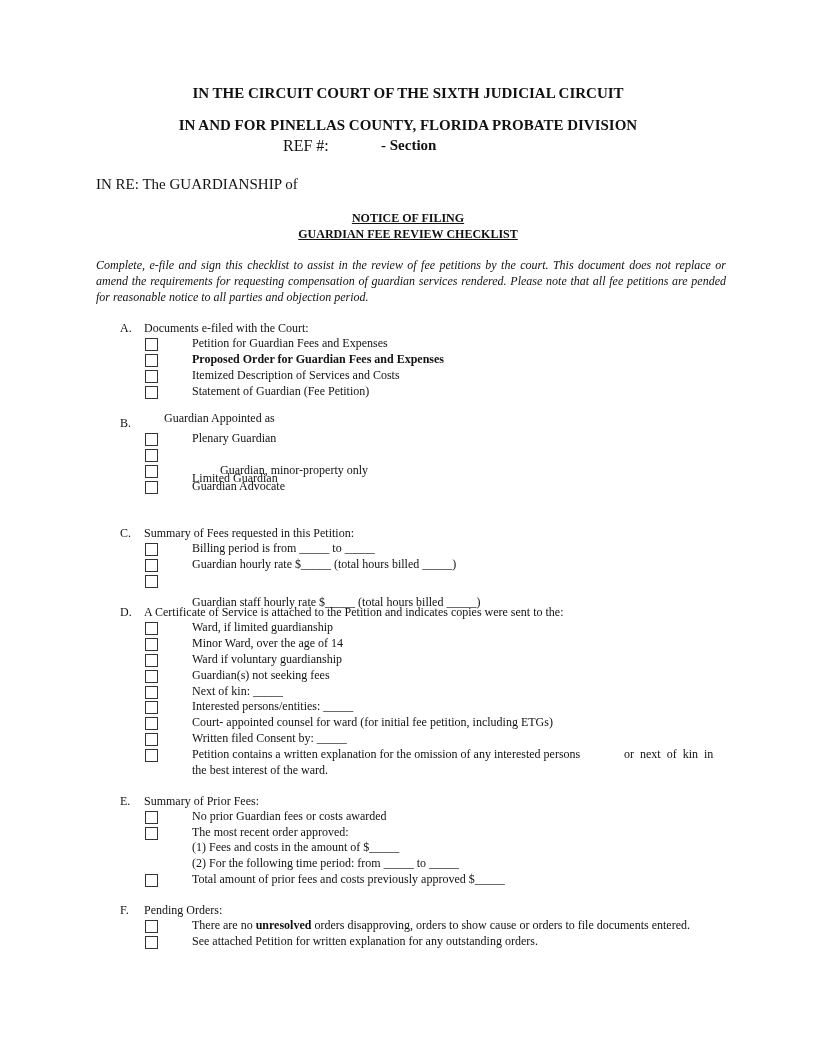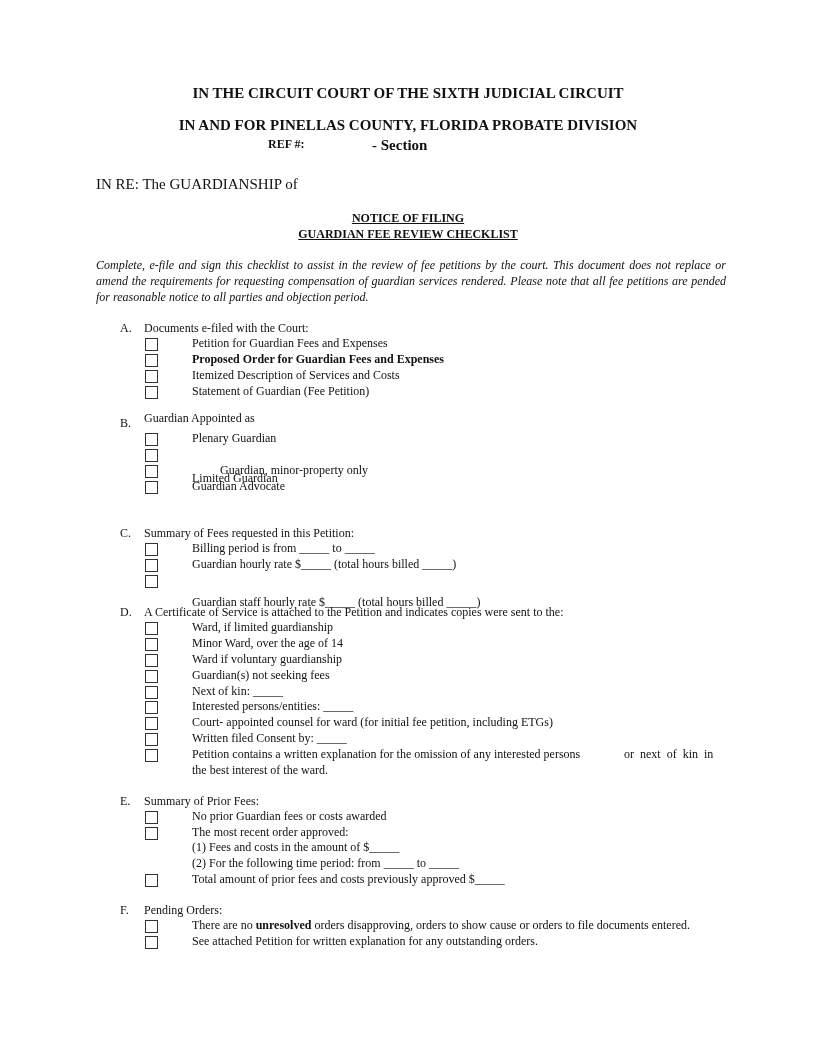--- a/index.html
+++ b/index.html
@@ -16,43 +16,43 @@
   .sec-title { font-size: 12px; left: 144px; }
   .cb { position: absolute; width: 11px; height: 11px; border: 1px solid #333; left: 145px; background: #fff; }
   .txt { position: absolute; left: 192px; font-size: 12px; white-space: nowrap; }
   .sub { position: absolute; left: 192px; font-size: 12px; white-space: nowrap; }
 </style>
 </head>
 <body>
 
 <div class="abs hdr" style="top:85px;">IN THE CIRCUIT COURT OF THE SIXTH JUDICIAL CIRCUIT</div>
 <div class="abs hdr" style="top:117px;">IN AND FOR PINELLAS COUNTY, FLORIDA PROBATE DIVISION</div>
-<div class="abs" style="top:137px; left:268px; font-weight:bold; font-size:12px;">REF #:</div>
-<div class="abs" style="top:137px; left:372px; font-weight:bold; font-size:15px;">- Section</div>
+<div class="abs" style="top:137px; left:283px; font-weight:normal; font-size:16px;">REF #:</div>
+<div class="abs" style="top:137px; left:381px; font-weight:bold; font-size:15px;">- Section</div>
 
 <div class="abs inre" style="top:176px; left:96px;">IN RE:  The GUARDIANSHIP of</div>
 
 <div class="abs title" style="top:211px;">NOTICE OF FILING</div>
 <div class="abs title" style="top:227px;">GUARDIAN FEE REVIEW CHECKLIST</div>
 
 <div class="abs intro" style="top:257px;">Complete, e-file and sign this checklist to assist in the review of fee petitions by the court.  This document does not replace or amend the requirements for requesting compensation of guardian services rendered.  Please note that all fee petitions are pended for reasonable notice to all parties and objection period.</div>
 
 <div class="abs sec-letter" style="top:321px;">A.</div>
 <div class="abs sec-title" style="top:321px;">Documents e-filed with the Court:</div>
 <div class="cb" style="top:338px;"></div>
 <div class="txt" style="top:336px;">Petition for Guardian Fees and Expenses</div>
 <div class="cb" style="top:354px;"></div>
 <div class="txt" style="top:352px;font-weight:bold;">Proposed Order for Guardian Fees and Expenses</div>
 <div class="cb" style="top:370px;"></div>
 <div class="txt" style="top:368px;">Itemized Description of Services and Costs</div>
 <div class="cb" style="top:386px;"></div>
 <div class="txt" style="top:384px;">Statement of Guardian (Fee Petition)</div>
 
 <div class="abs sec-letter" style="top:416px;">B.</div>
-<div class="abs sec-title" style="top:411px;">Guardian Appointed as</div>
+<div class="abs sec-title" style="top:411px;margin-left:20px;">Guardian Appointed as</div>
 <div class="cb" style="top:433px;"></div>
 <div class="txt" style="top:431px;">Plenary Guardian</div>
 <div class="cb" style="top:449px;"></div>
 <div class="txt" style="top:471px;">Limited Guardian</div>
 <div class="cb" style="top:465px;"></div>
 <div class="txt" style="top:463px;margin-left:28px;">Guardian, minor-property only</div>
 <div class="cb" style="top:481px;"></div>
 <div class="txt" style="top:479px;">Guardian Advocate</div>
 
 <div class="abs sec-letter" style="top:526px;">C.</div>

